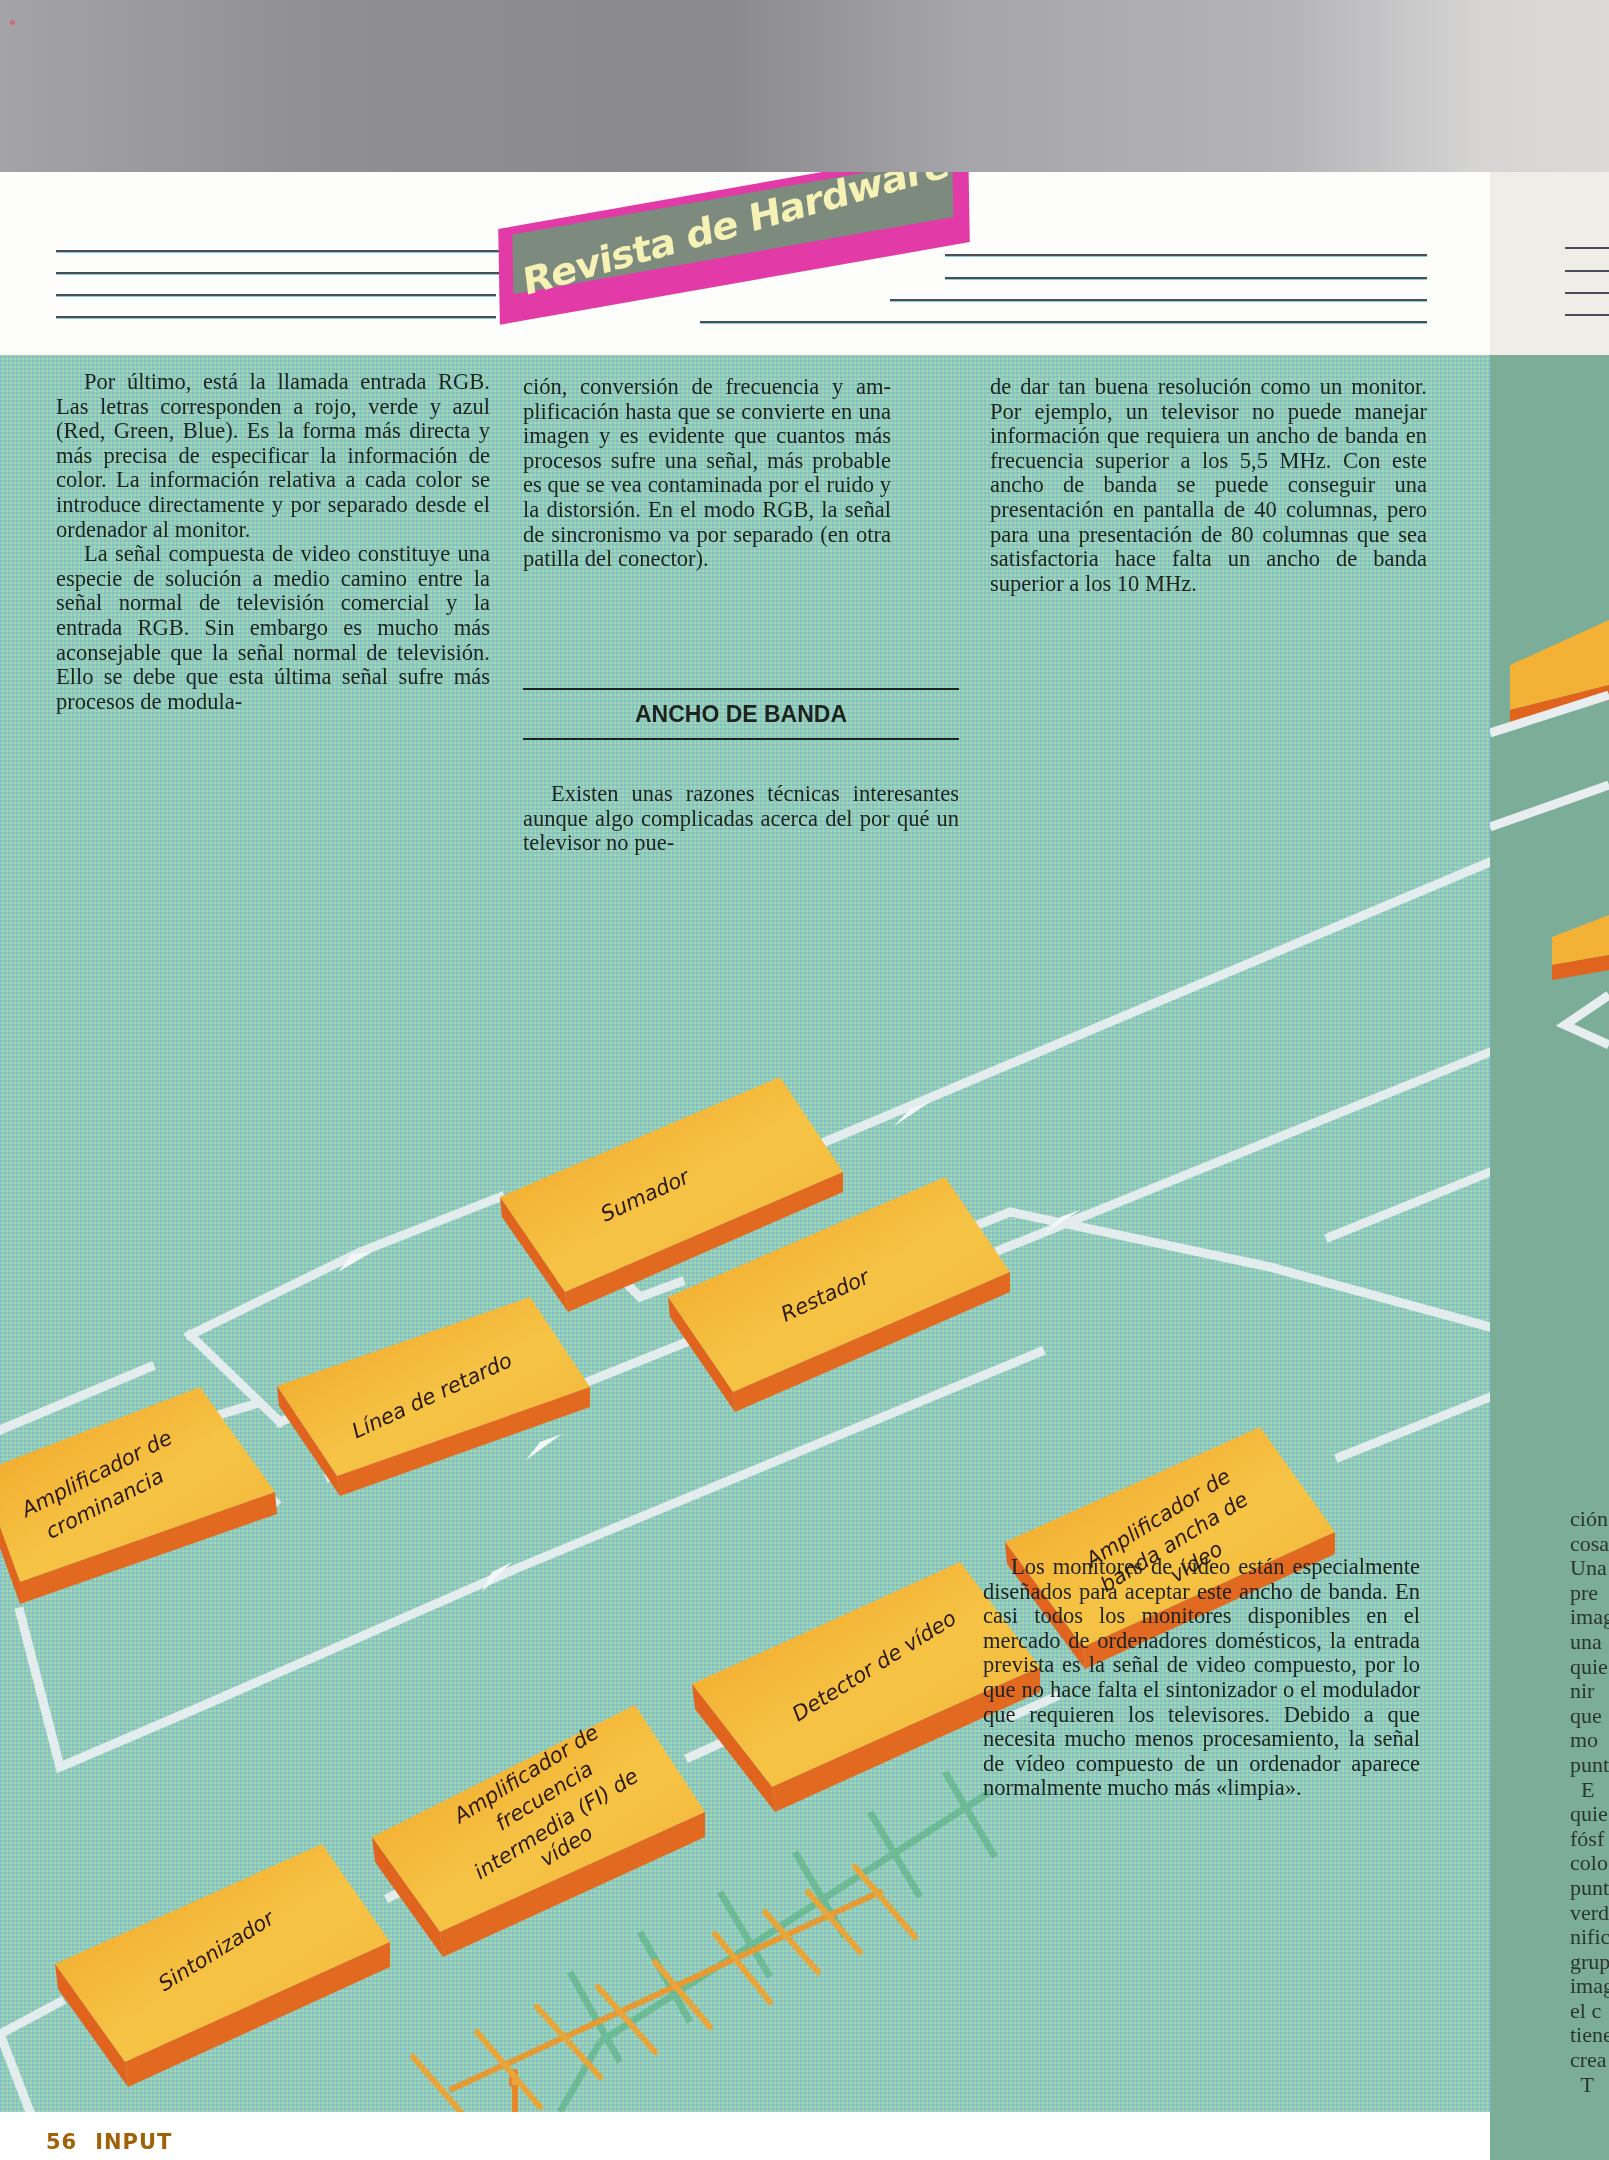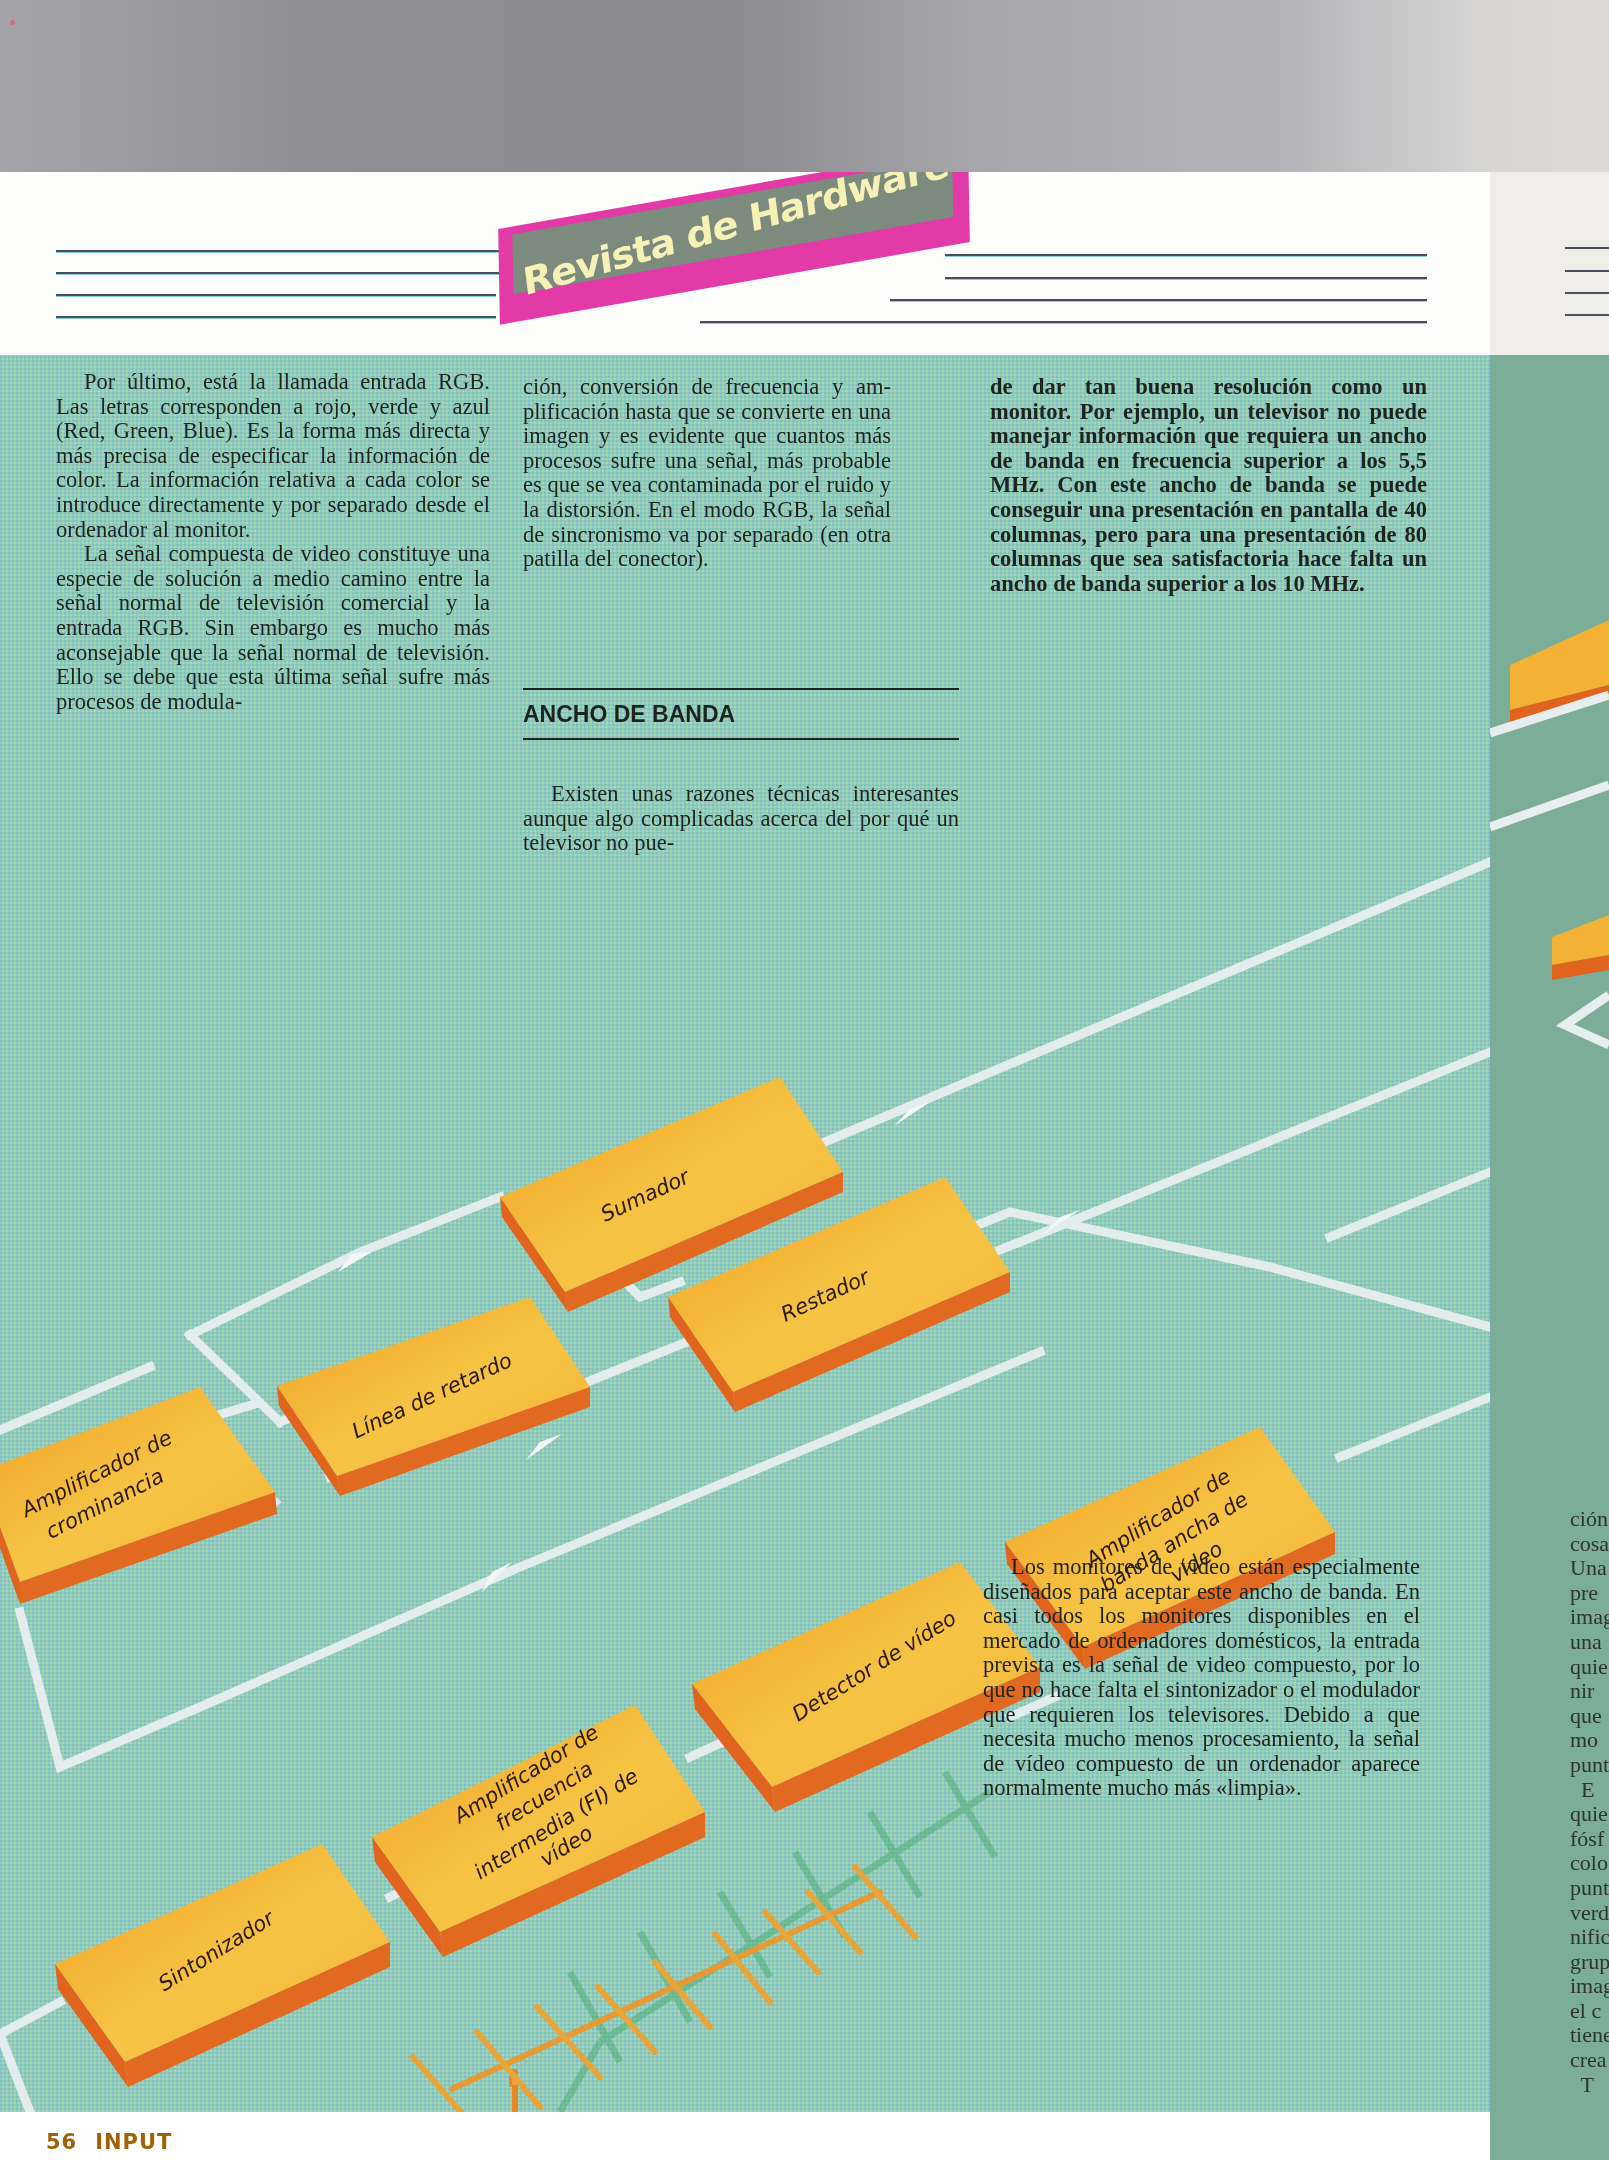--- a/index.html
+++ b/index.html
@@ -40,21 +40,21 @@
   }
   .col {
     position: absolute; font-size: 22.5px; line-height: 24.6px; color: #1d231f; text-align: justify;
     hyphens: manual;
   }
   .col p { margin: 0; text-indent: 28px; }
   .col p.noindent { text-indent: 0; }
   .section-head {
     position: absolute; left: 523px; width: 436px; top: 516px; height: 48px;
     border-top: 2px solid #1d231f; border-bottom: 2px solid #1d231f;
-    text-align: left; line-height: 48px;
+    text-align: center; line-height: 48px;
     font-family: "Liberation Sans", "DejaVu Sans", sans-serif; font-weight: bold; font-size: 23px; color: #1d231f;
   }
   svg.diagram { position: absolute; left: 0; top: 0; }
   .block-label {
     font-family: "DejaVu Sans", "Liberation Sans", sans-serif; font-style: italic; font-size: 21px; fill: #2a1a10;
   }
   .right-page {
     position: absolute; left: 1490px; top: 172px; width: 119px; height: 1988px; background: #f1efea;
   }
   .right-page .rp-header { position: absolute; left: 0; top: 0; width: 119px; height: 183px; background: #efede8; }
@@ -240,21 +240,21 @@
   </div>
 
   <div class="col" style="left:523px;top:203px;width:368px;">
     <p class="noindent">ción, conversión de frecuencia y am­plificación hasta que se convierte en una imagen y es evidente que cuantos más procesos sufre una señal, más probable es que se vea contaminada por el ruido y la distorsión. En el modo RGB, la señal de sincronismo va por separado (en otra patilla del co­nector).</p>
   </div>
   <div class="section-head">ANCHO DE BANDA</div>
   <div class="col" style="left:523px;top:610px;width:436px;border-radius:10px;">
     <p>Existen unas razones técnicas inte­resantes aunque algo complicadas acerca del por qué un televisor no pue-</p>
   </div>
 
-  <div class="col" style="left:990px;top:203px;width:437px;font-weight:bold;">
+  <div class="col" style="left:990px;top:203px;width:437px;">
     <p class="noindent">de dar tan buena resolución como un monitor. Por ejemplo, un televisor no puede manejar información que re­quiera un ancho de banda en frecuen­cia superior a los 5,5 MHz. Con este ancho de banda se puede conseguir una presentación en pantalla de 40 co­lumnas, pero para una presentación de 80 columnas que sea satisfactoria hace falta un ancho de banda superior a los 10 MHz.</p>
   </div>
   <div class="col" style="left:983px;top:1383px;width:437px;">
     <p>Los monitores de video están espe­cialmente diseñados para aceptar este ancho de banda. En casi todos los mo­nitores disponibles en el mercado de ordenadores domésticos, la entrada prevista es la señal de video compues­to, por lo que no hace falta el sintoni­zador o el modulador que requieren los televisores. Debido a que necesita mucho menos procesamiento, la señal de vídeo compuesto de un ordenador aparece normalmente mucho más «limpia».</p>
   </div>
 
   <div class="footer"></div>
   <div class="folio">
     <span>56</span><span>INPUT</span>
   </div>

